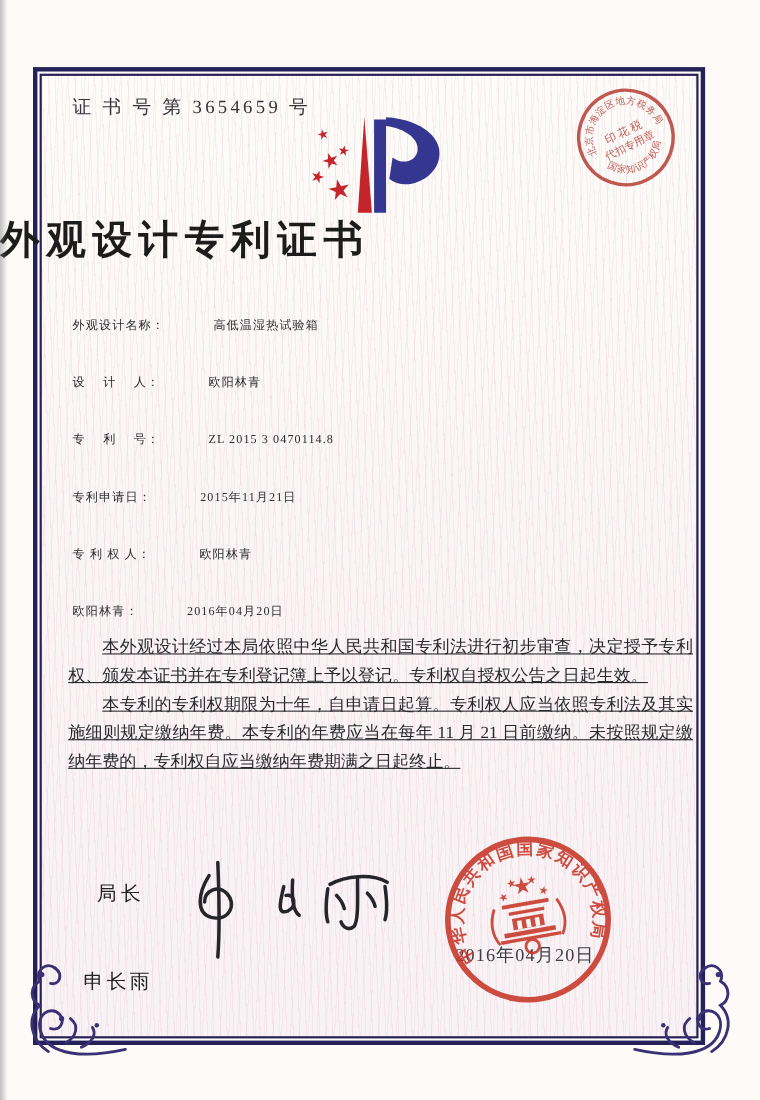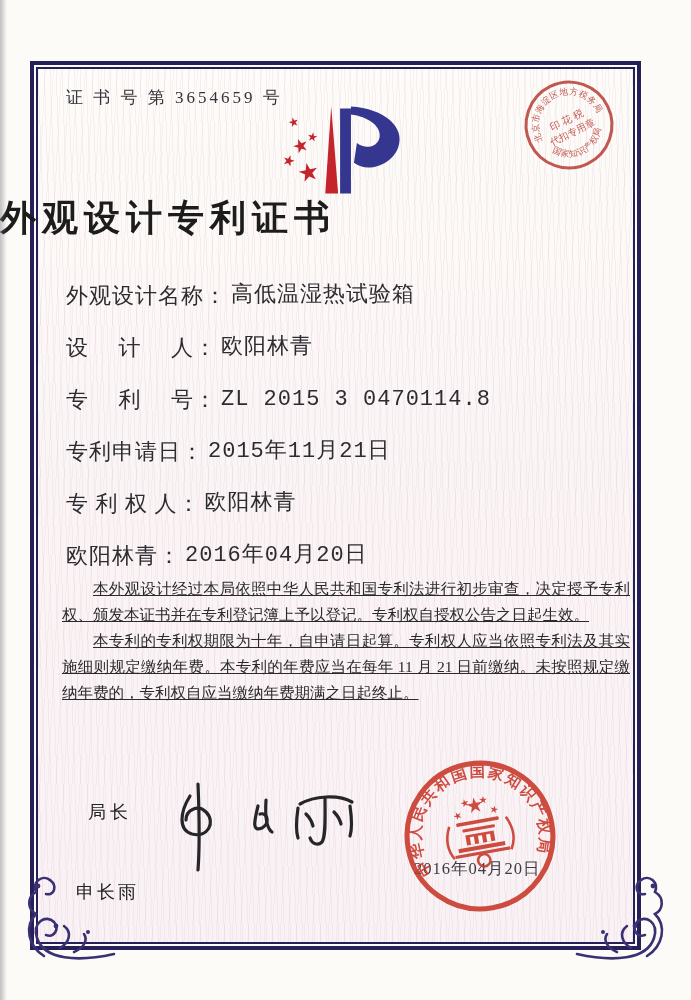--- a/index.html
+++ b/index.html
@@ -38,23 +38,23 @@
     left:0; top:194px; width:100%; text-align:left;
     font-size:36px; font-weight:bold; color:#1c1c1c; letter-spacing:6px;
   }
 
   .logo { left:268px; top:100px; width:158px; height:100px; }
 
   .tax-stamp { left:522px; top:78px; width:94px; height:94px;
     transform:rotate(-26deg); opacity:.88; }
 
   .fields { left:66px; top:284px; width:540px; color:#2c2c30; }
-  .field-row { display:flex; font-size:22px; line-height:24px; margin-bottom:28px; letter-spacing:1px; }
+  .field-row { display:flex; font-size:11px; line-height:24px; margin-bottom:28px; letter-spacing:1px;gap:40px; }
   .field-label { white-space:pre; }
-  .field-value { margin-left:4px;font-family:Liberation Mono, monospace; }
+  .field-value { margin-left:4px; }
 
   .paragraphs { left:62px; top:576px; width:568px; color:#2a2a2e;
     font-size:15.5px; line-height:26px; text-align:justify; }
   .paragraphs p { text-indent:2em;text-decoration:underline; }
 
   .sign-title { left:88px; top:800px; font-size:18px; letter-spacing:4px; color:#222; }
   .sign-name  { left:76px; top:880px; font-size:18px; letter-spacing:3px; color:#222; }
   .signature  { left:162px; top:778px; width:210px; height:100px; }
 
   .issue-date { left:414px; top:858px; font-size:16.5px; letter-spacing:1px; color:#3c3c44; z-index:2; }

